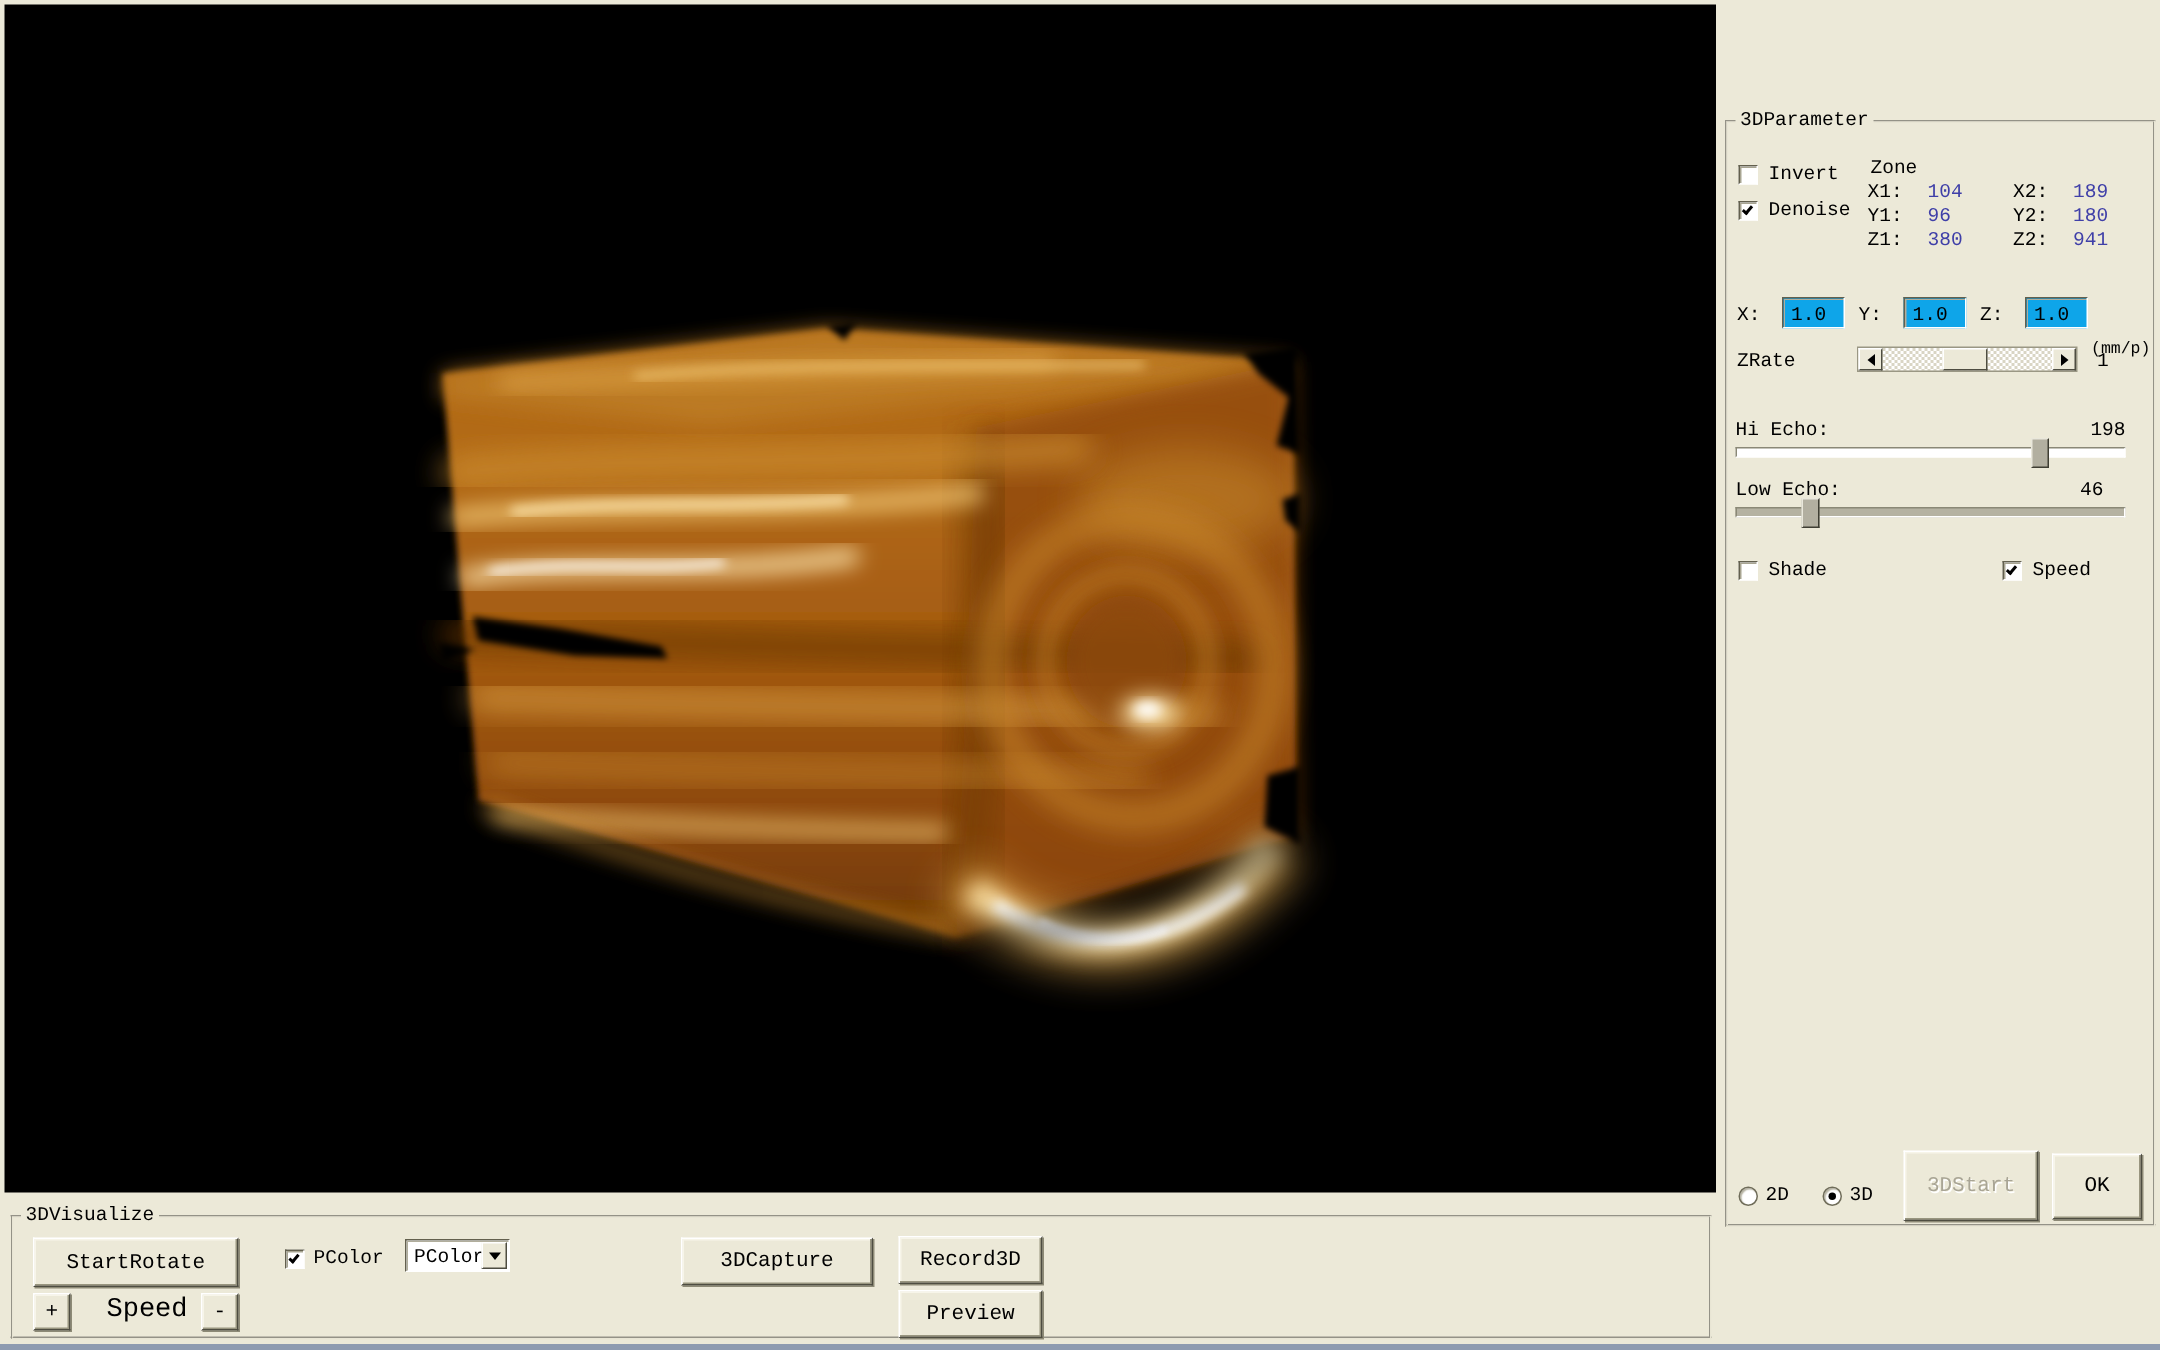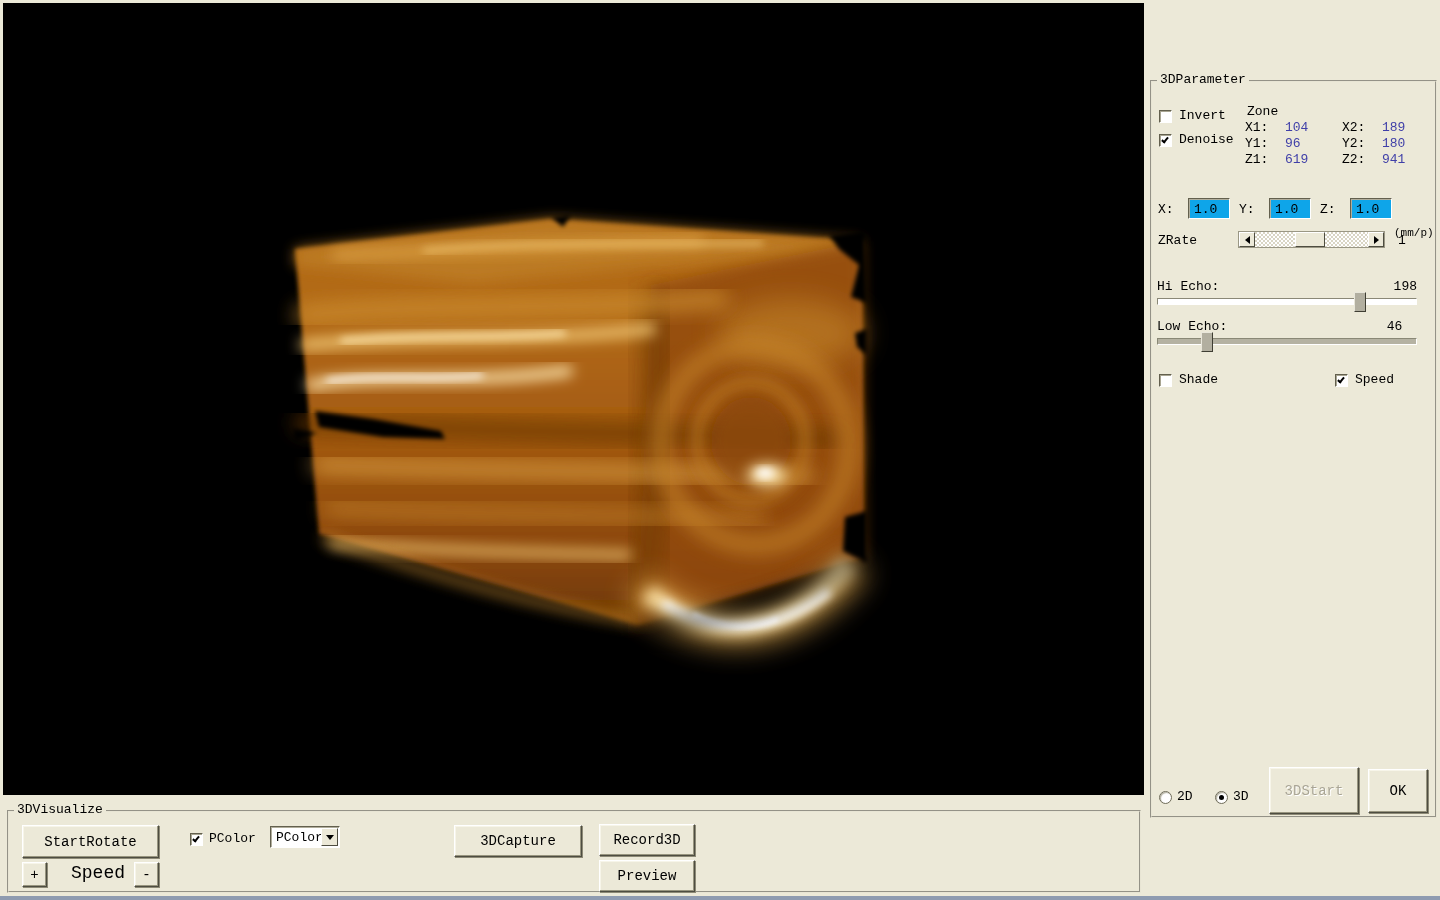--- a/index.html
+++ b/index.html
@@ -219,21 +219,21 @@
     <span class="lbl" style="left:95px; top:23px;">Zone</span>
     <span class="lbl" style="left:93px; top:39px;">X1:</span>
     <span class="lbl val-blue" style="left:133px; top:39px;">104</span>
     <span class="lbl" style="left:190px; top:39px;">X2:</span>
     <span class="lbl val-blue" style="left:230px; top:39px;">189</span>
     <span class="lbl" style="left:93px; top:55px;">Y1:</span>
     <span class="lbl val-blue" style="left:133px; top:55px;">96</span>
     <span class="lbl" style="left:190px; top:55px;font-family:Liberation Mono, monospace;">Y2:</span>
     <span class="lbl val-blue" style="left:230px; top:55px;">180</span>
     <span class="lbl" style="left:93px; top:71px;">Z1:</span>
-    <span class="lbl val-blue" style="left:133px; top:71px;">619</span>
+    <span class="lbl val-blue" style="left:133px; top:71px;">380</span>
     <span class="lbl" style="left:190px; top:71px;">Z2:</span>
     <span class="lbl val-blue" style="left:230px; top:71px;">941</span>
 
     <span class="lbl" style="left:6px; top:121px;">X:</span>
     <input class="field" style="left: 36px; top: 116px; width: 42px; height: 21px;" value="1.0">
     <span class="lbl" style="left:87px; top:121px;">Y:</span>
     <input class="field" style="left: 117px; top: 116px; width: 42px; height: 21px;" value="1.0">
     <span class="lbl" style="left:168px; top:121px;">Z:</span>
     <input class="field" style="left: 198px; top: 116px; width: 42px; height: 21px;" value="1.0">
     <span class="lbl" style="left:242px; top:120px; font-size:11px;margin-top:24px;">(mm/p)</span>

